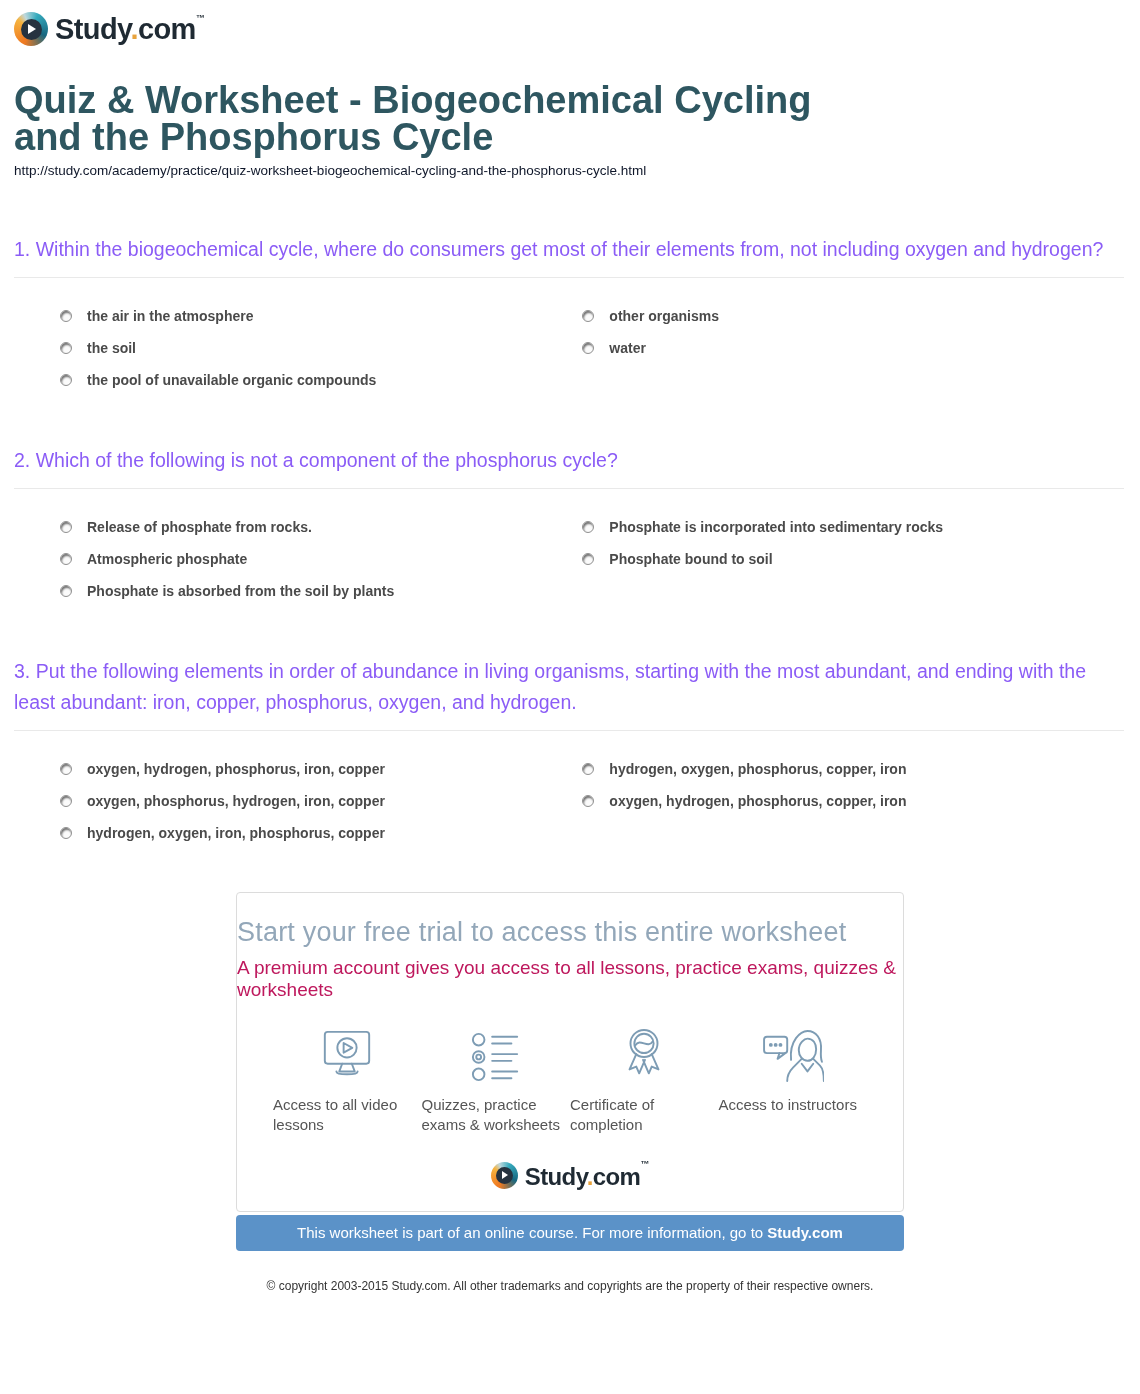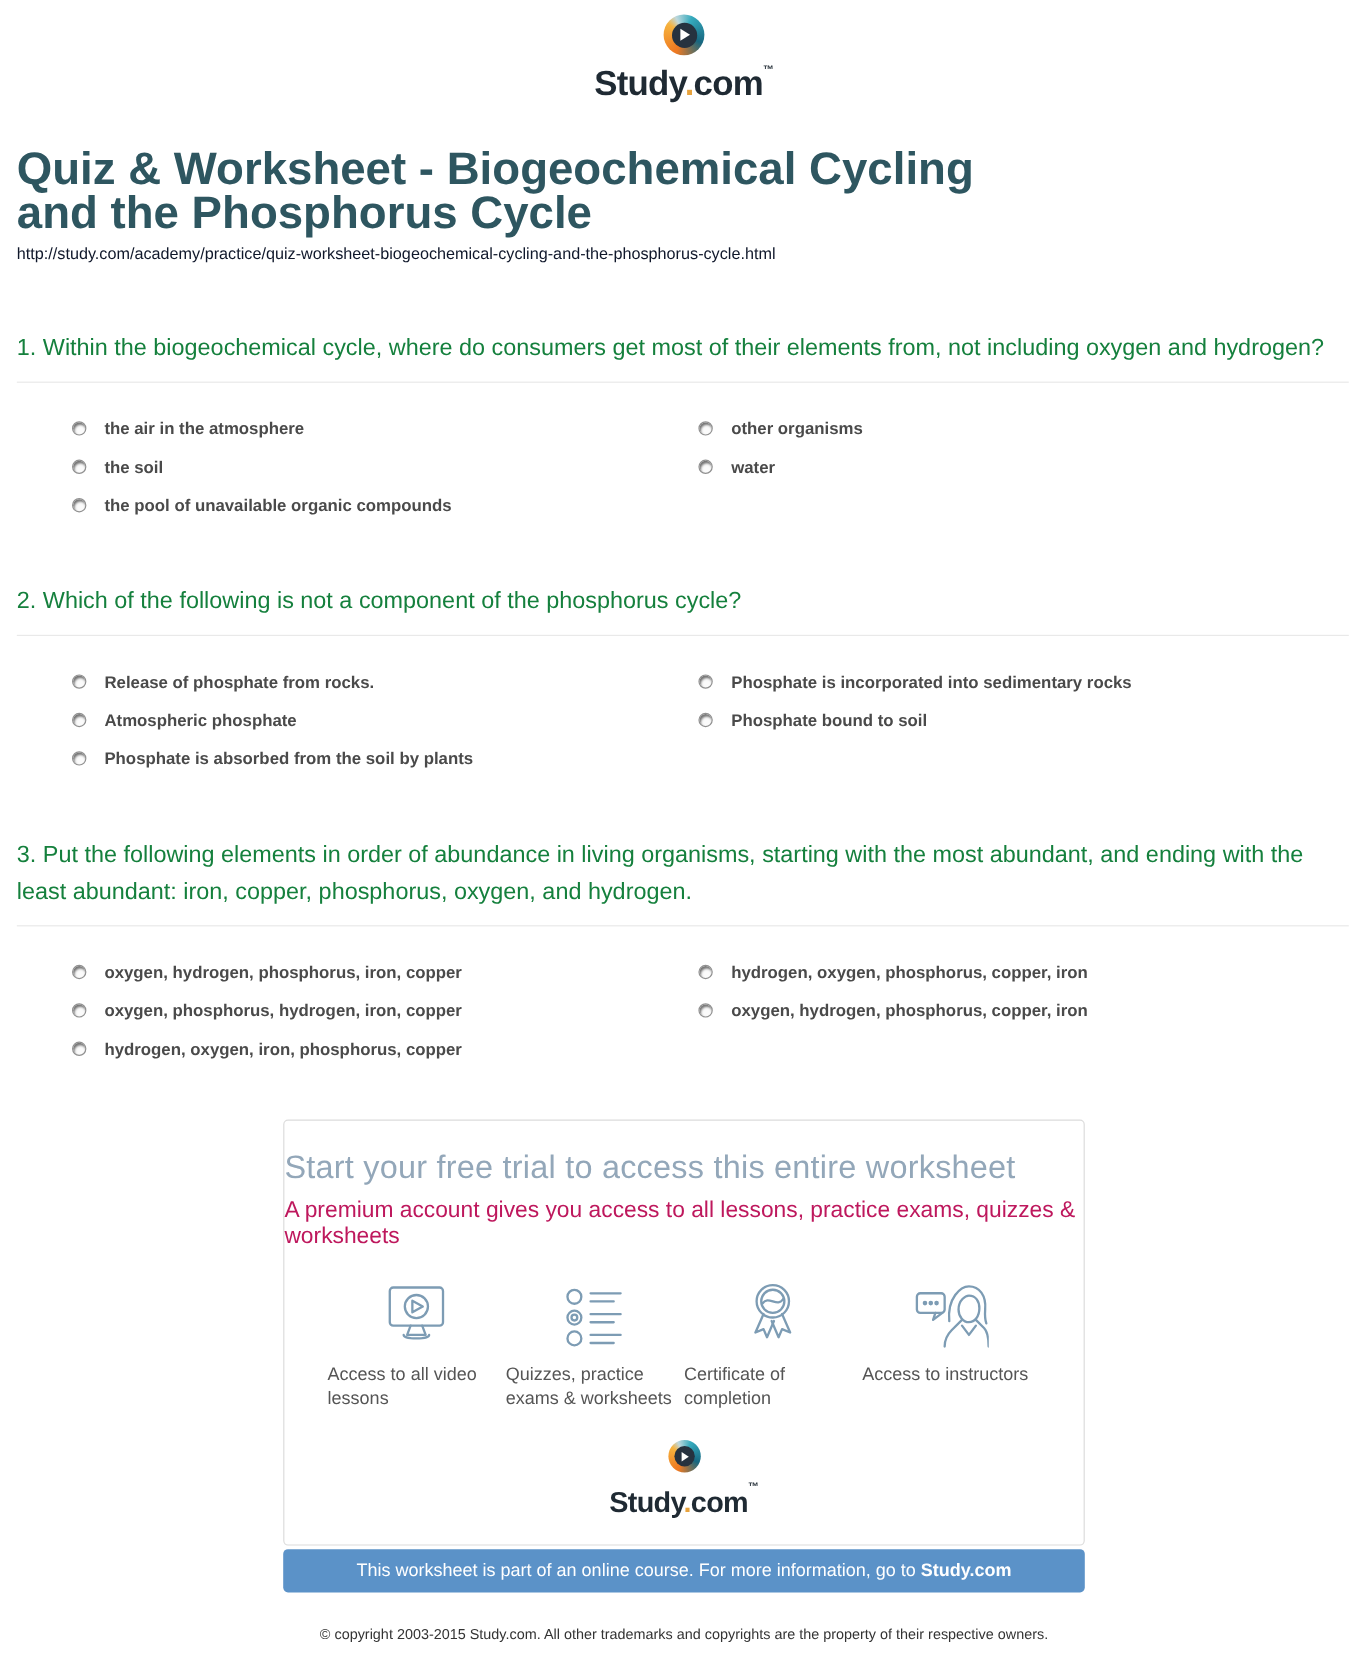--- a/index.html
+++ b/index.html
@@ -4,21 +4,21 @@
 <style>
   * { margin:0; padding:0; box-sizing:border-box; }
   html,body { background:#fff; }
   body {
     width:1140px; height:1394px; margin:0 auto; position:relative;
     font-family:"Liberation Sans", sans-serif; overflow:hidden;
   }
   .page { padding:12px 14px 0 14px; }
 
   
-  .logo { display:flex; align-items:center; gap:7px;flex-direction:column; }
+  .logo { display:flex; align-items:center; gap:7px; }
   .logo-icon { width:34px; height:34px; border-radius:50%;
     background:conic-gradient(from 210deg,#ef7a22,#f6b33e 95deg,#bfd8dd 125deg,#35aabd 175deg,#176780 265deg,#ef7a22 355deg);
     display:flex; align-items:center; justify-content:center; flex:none; }
   .logo-inner { width:21px; height:21px; border-radius:50%; background:#26323f;
     display:flex; align-items:center; justify-content:center; }
   .logo-play { width:0; height:0; border-left:8px solid #fff;
     border-top:5px solid transparent; border-bottom:5px solid transparent; margin-left:2px; }
   .logo-text { font-size:29px; font-weight:bold; color:#1f2a33; letter-spacing:-0.6px; }
   .logo-text .dot { color:#e8a33d; }
   .logo-text .tm { font-size:9px; vertical-align:18px; letter-spacing:0; }
@@ -27,21 +27,21 @@
   .logo.small .logo-play { border-left-width:6px; border-top-width:4px; border-bottom-width:4px; margin-left:1px; }
   .logo.small .logo-text { font-size:24px; }
 
   
   .doc-title { margin-top:36px; max-width:800px; font-size:38px; font-weight:bold;
     color:#2e5660; line-height:37px; }
   .doc-url { margin-top:7px; font-size:13.5px; color:#0f172a; }
 
   
   .question { margin-top:56px; }
-  .q-text { font-size:19.5px; color:#15803d; line-height:31px; max-width:1110px;
+  .q-text { font-size:19.5px; color:#8b5cf6; line-height:31px; max-width:1110px;
     border-bottom:1px solid #e9e9e9; padding-bottom:12px; }
   .options { margin-top:30px; display:grid; grid-template-columns:49% 51%;
     row-gap:15px; padding-left:46px; }
   .option { display:flex; align-items:flex-start; gap:15px; }
   .radio { width:12px; height:12px; border-radius:50%; background:#fbfbfb;
     border:1px solid #909090; box-shadow:inset 1px 2px 2px rgba(0,0,0,.55);
     flex:none; margin-top:2px; }
   .option-label { font-size:14px; font-weight:bold; color:#4a4a4a; line-height:17px; }
 
   

